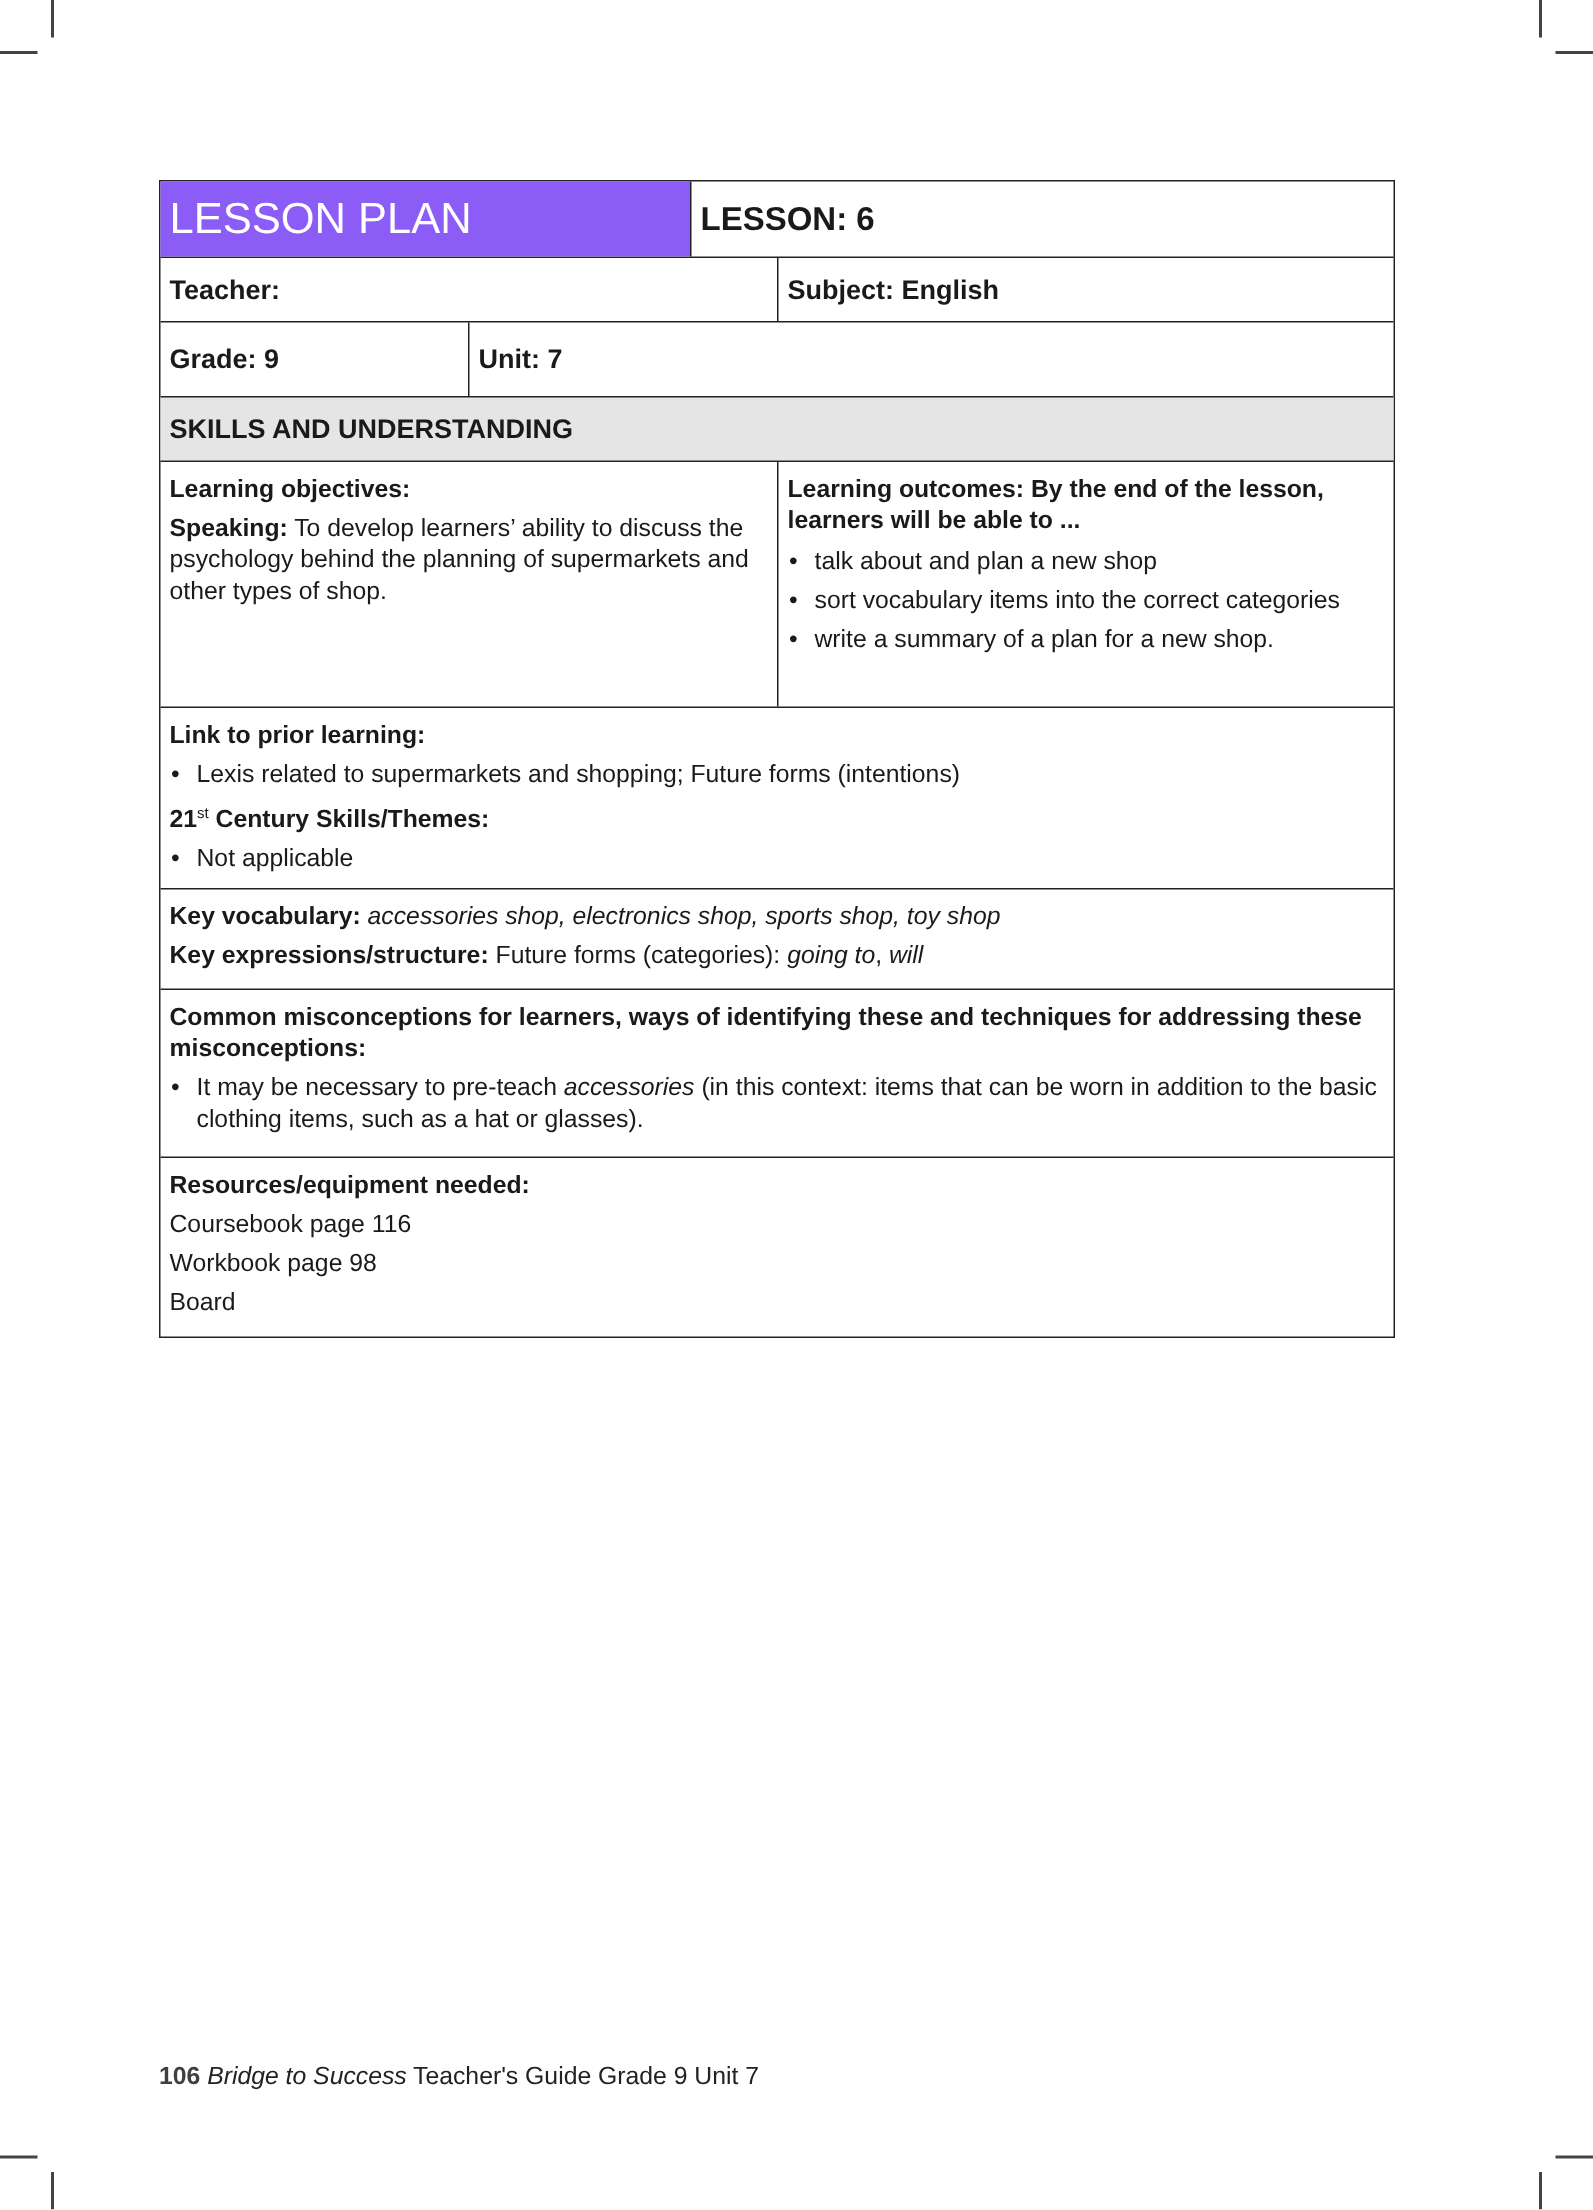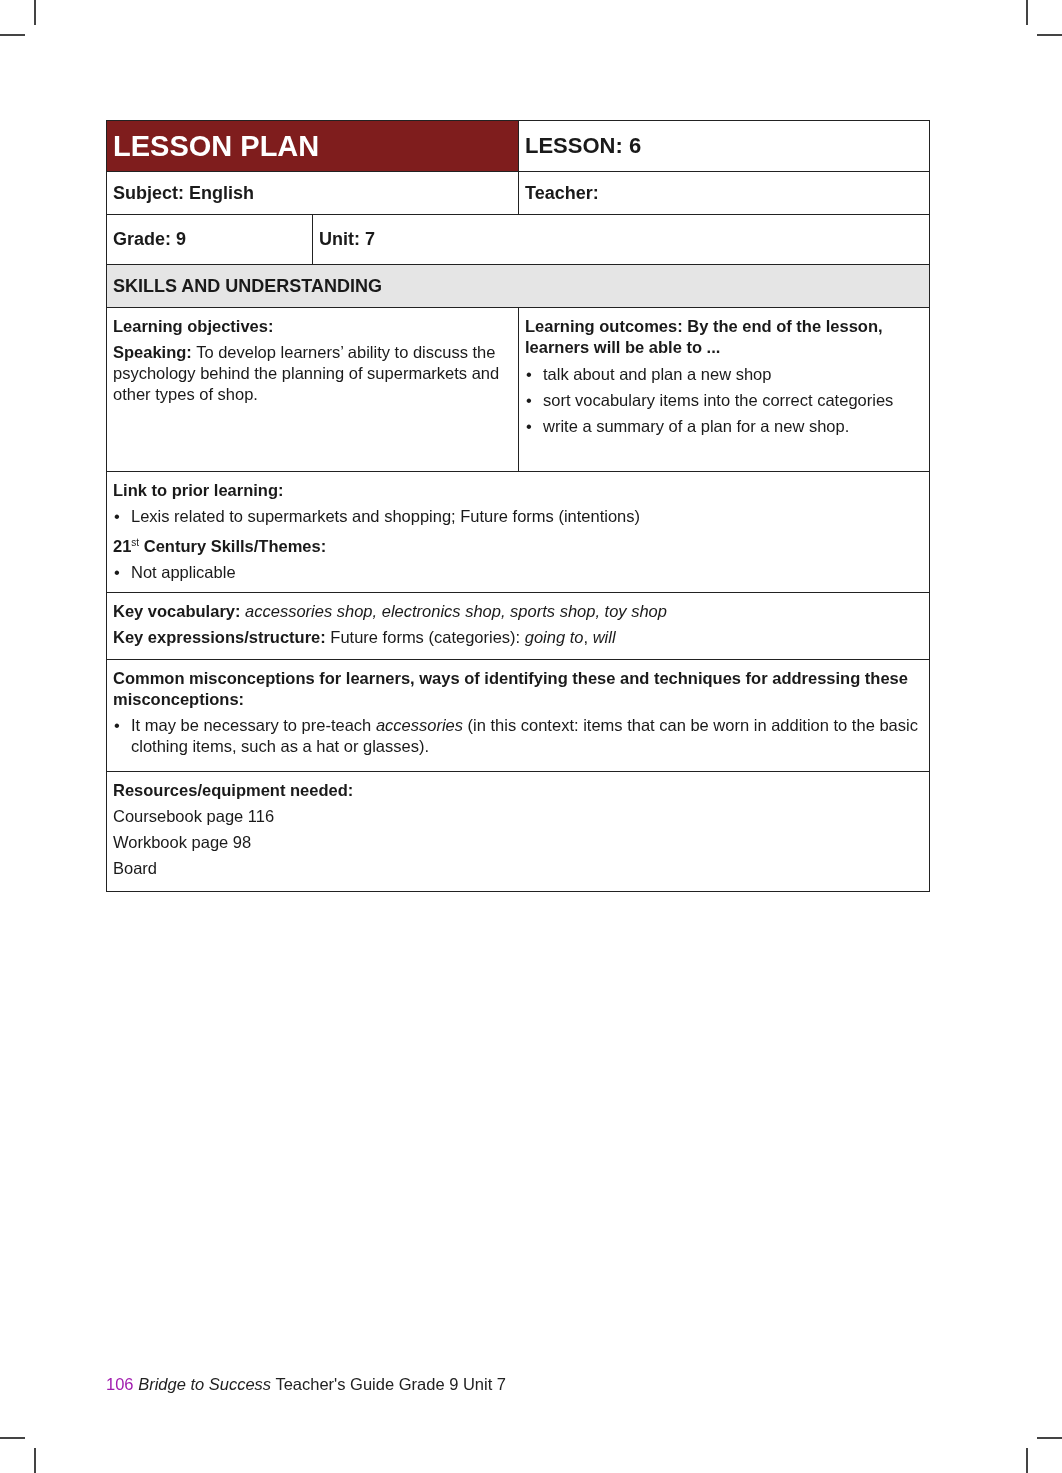--- a/index.html
+++ b/index.html
@@ -10,21 +10,21 @@
   .crop.v { width: 2px; height: 25px; }
   .crop.h { width: 25px; height: 2px; }
 
   .table { position: absolute; left: 106px; top: 120px; width: 824px; border: 1.5px solid #222; }
   .row { display: flex; border-top: 1.5px solid #222; }
   .row:first-child { border-top: none; }
   .cell { padding: 0 6px; display: flex; align-items: center; font-size: 18px; font-weight: bold; }
   .cell + .cell { border-left: 1.5px solid #222; }
 
   .r-header { height: 50px; }
-  .r-header .title { width: 411px; background: #7f1d1d; color: #ffffff; font-size: 29px; font-weight: bold; }
+  .r-header .title { width: 353px; background: #8b5cf6; color: #ffffff; font-size: 29px; font-weight: normal; }
   .r-header .lesson { flex: 1; font-size: 22px; }
 
   .r-teacher { height: 43px; }
   .r-grade { height: 50px; }
   .w-left { width: 411px; }
   .w-grade { width: 205px; }
   .w-unit { width: 206px; }
   .flex1 { flex: 1; }
 
   .r-skills { height: 43px; background: #e5e5e5; }
@@ -41,21 +41,21 @@
 
   .r-objectives { height: 164px; }
   .r-objectives .cell { align-items: flex-start; }
   .r-prior { height: 121px; }
   .r-vocab { height: 67px; }
   .r-misc { height: 112px; }
   .r-res { height: 120px; }
   sup { font-size: 10px; vertical-align: 6px; font-weight: normal; }
 
   .footer { position: absolute; left: 106px; top: 1375px; font-size: 16.5px; color: #222; }
-  .footer .num { font-weight: normal; color: #a21caf; }
+  .footer .num { font-weight: bold; color: #404040; }
 </style>
 </head>
 <body>
 
 <div class="crop v" style="left:34px; top:0;"></div>
 <div class="crop h" style="left:0; top:34px;"></div>
 <div class="crop v" style="left:1026px; top:0;"></div>
 <div class="crop h" style="left:1037px; top:34px;"></div>
 <div class="crop h" style="left:0; top:1437px;"></div>
 <div class="crop v" style="left:34px; top:1448px;"></div>
@@ -63,22 +63,22 @@
 <div class="crop v" style="left:1026px; top:1448px;"></div>
 
 <div class="table">
 
   <div class="row r-header">
     <div class="cell title">LESSON PLAN</div>
     <div class="cell lesson">LESSON: 6</div>
   </div>
 
   <div class="row r-teacher">
+    <div class="cell w-left">Teacher:</div>
     <div class="cell flex1">Subject: English</div>
-    <div class="cell w-left">Teacher:</div>
   </div>
 
   <div class="row r-grade">
     <div class="cell w-grade">Grade: 9</div>
     <div class="cell w-unit">Unit: 7</div>
   </div>
 
   <div class="row r-skills">
     <div class="cell flex1">SKILLS AND UNDERSTANDING</div>
   </div>

